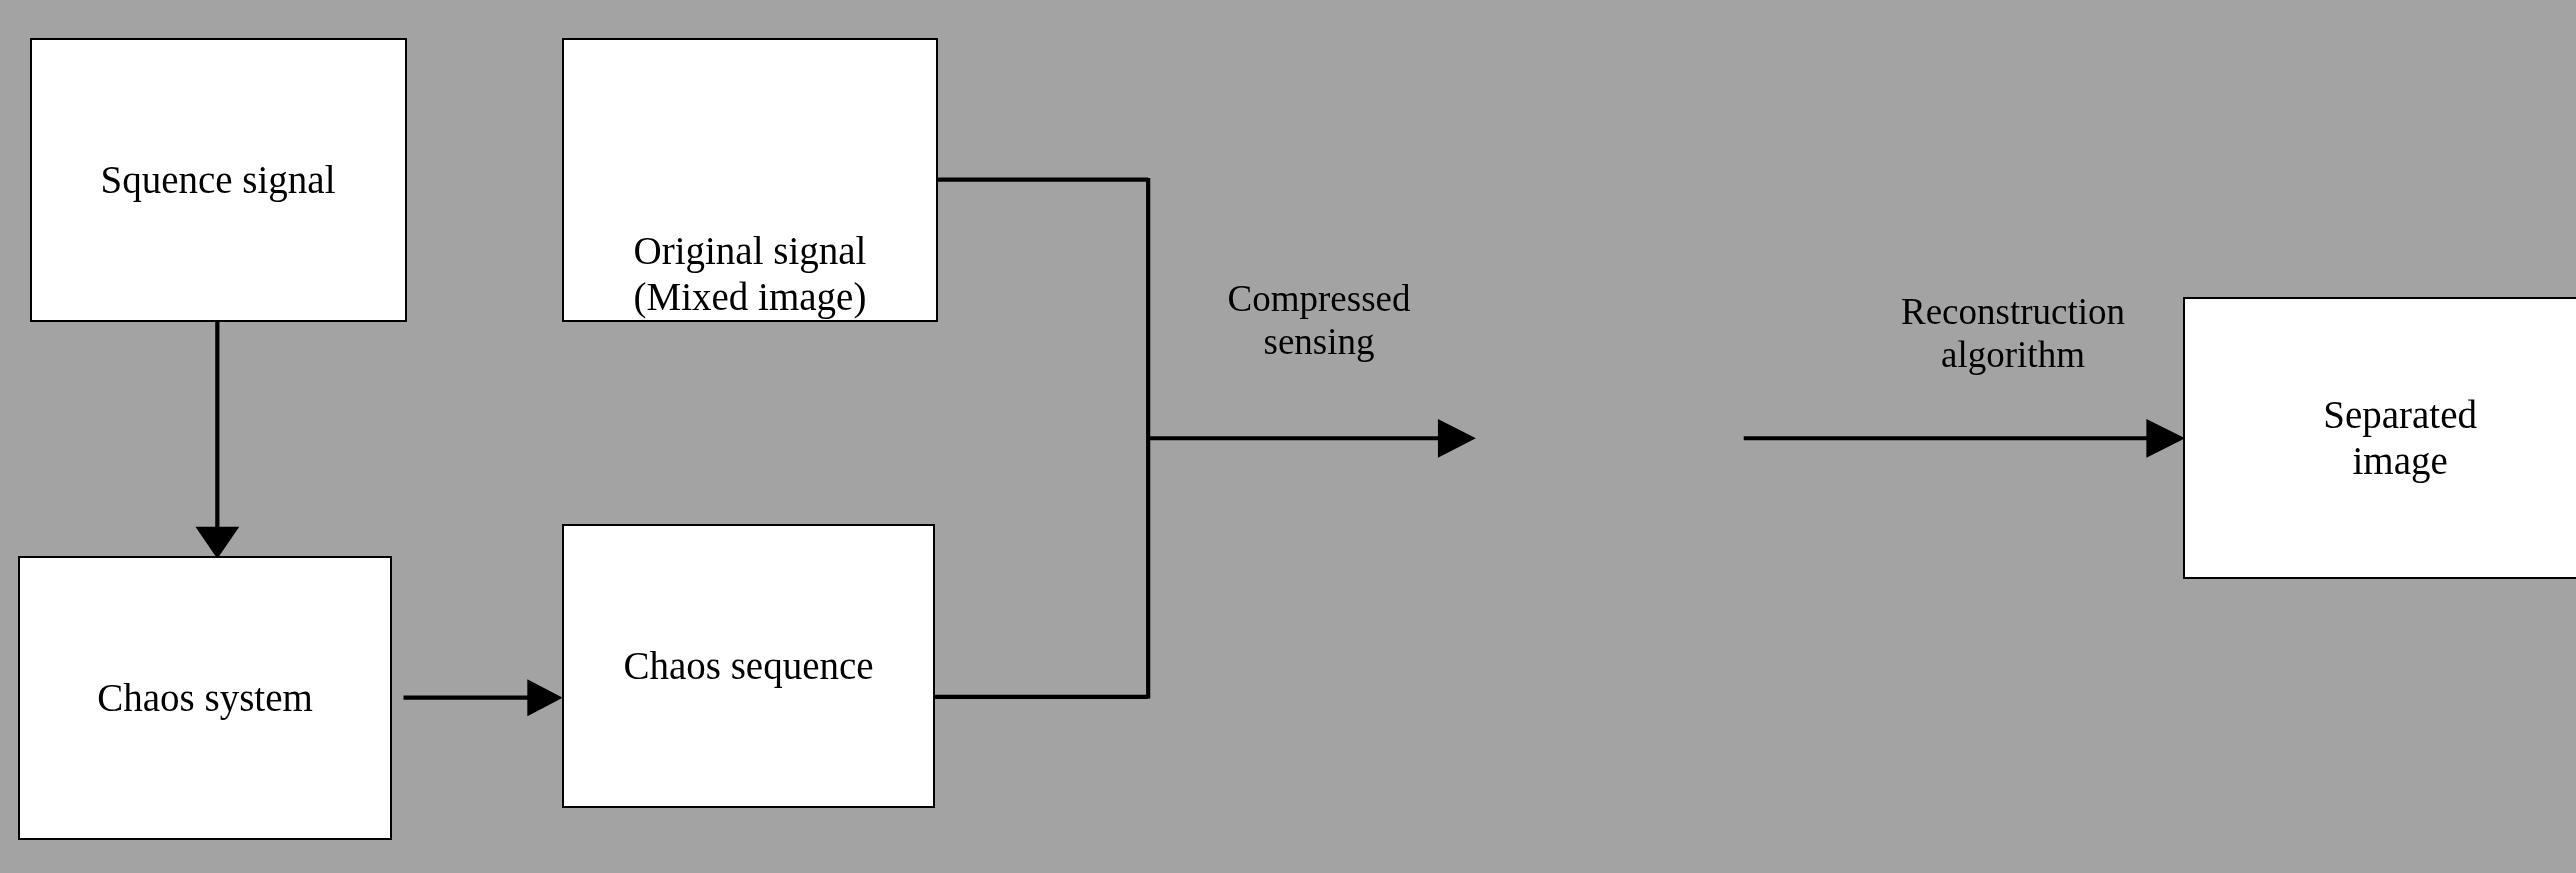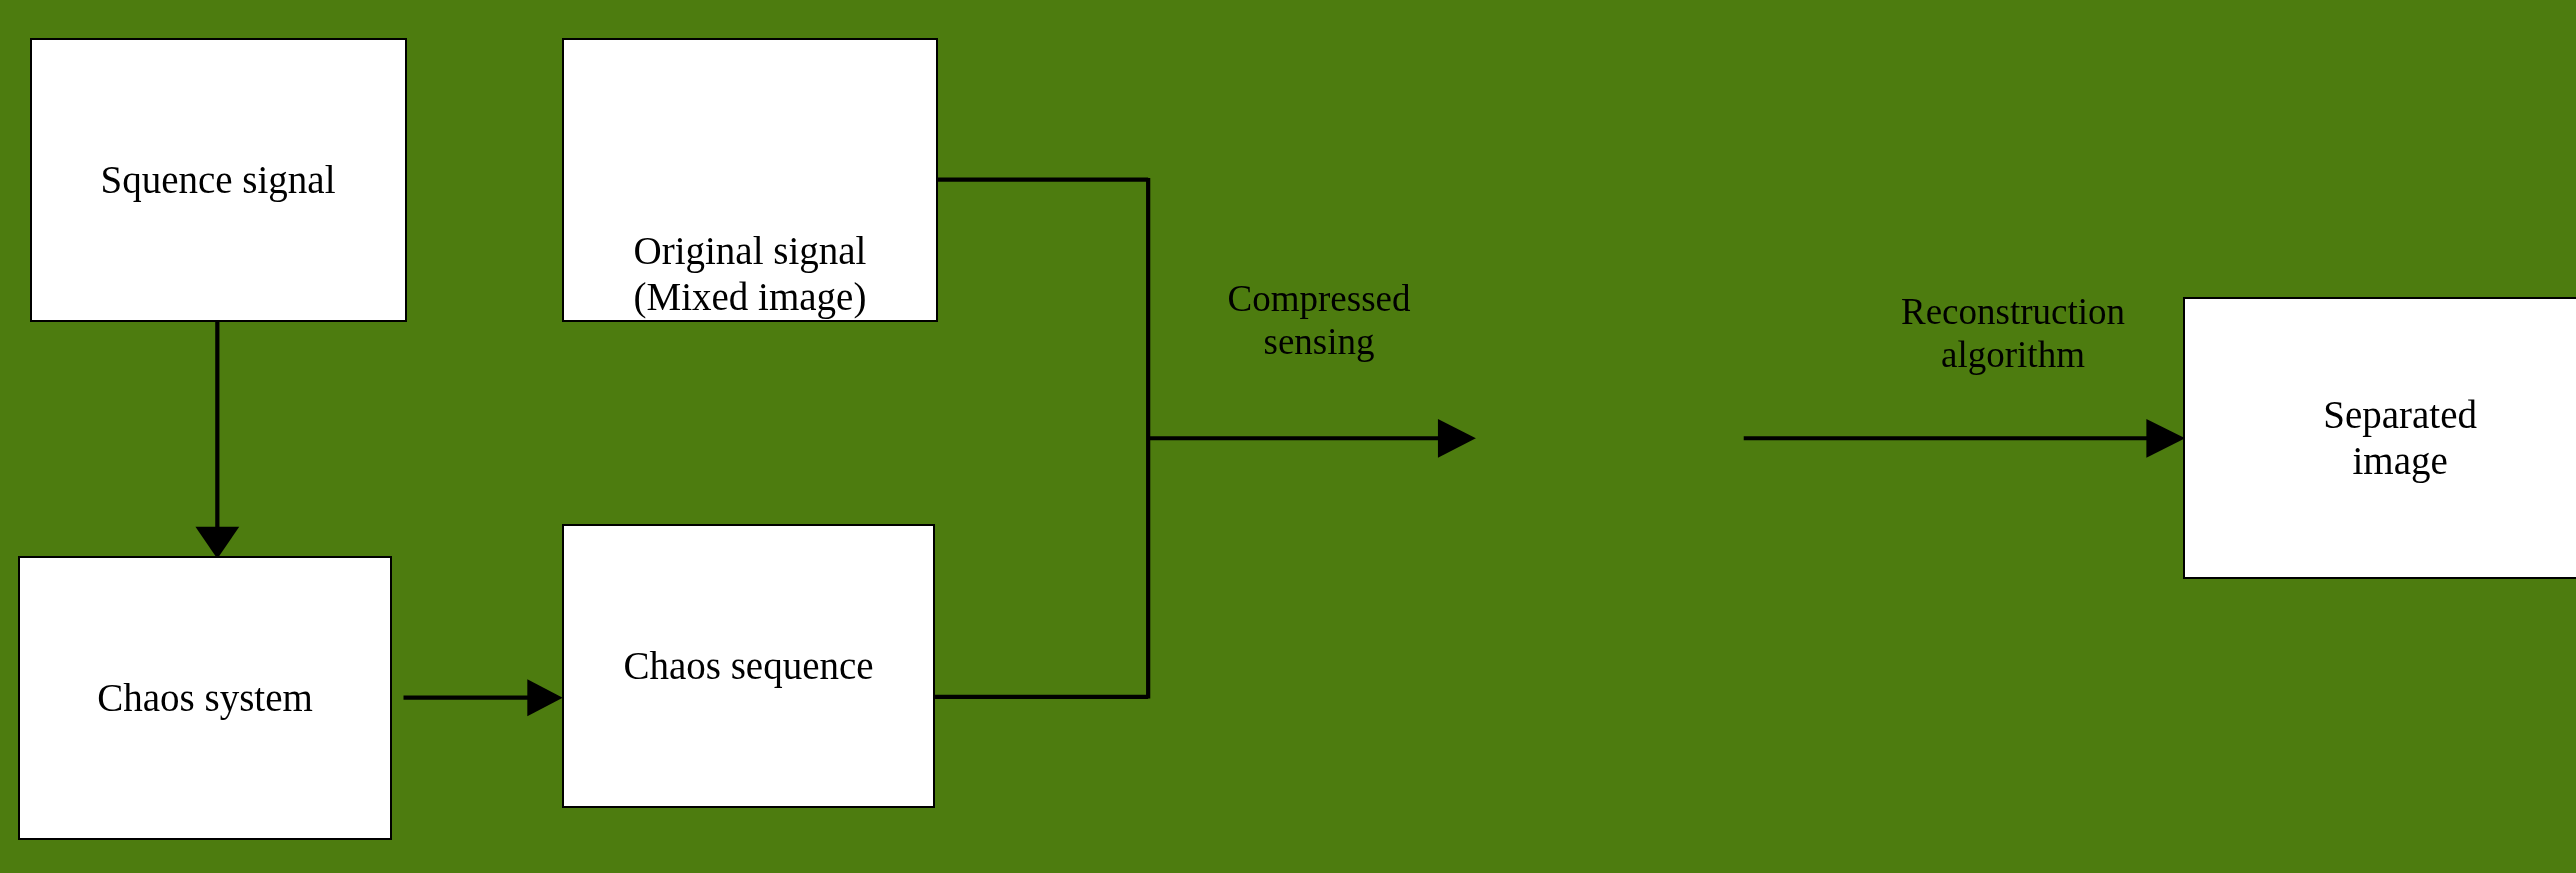--- a/index.html
+++ b/index.html
@@ -1,19 +1,19 @@
 <!DOCTYPE html>
 <html style="font-size:13.5px"><head>
 <meta charset="utf-8">
 <style>
   html,body{margin:0;padding:0;background:#ffffff;}
   #canvas{
     position:relative;
     width:2576px;height:874px;
-    background:#4d7c0f;
+    background:#a3a3a3;
     overflow:hidden;
     font-family:"Liberation Serif","DejaVu Serif",serif;
     color:#000000;
   }
   .node{
     position:absolute;
     box-sizing:border-box;
     border:2.5px solid #000000;
     background:#ffffff;
     display:flex;

